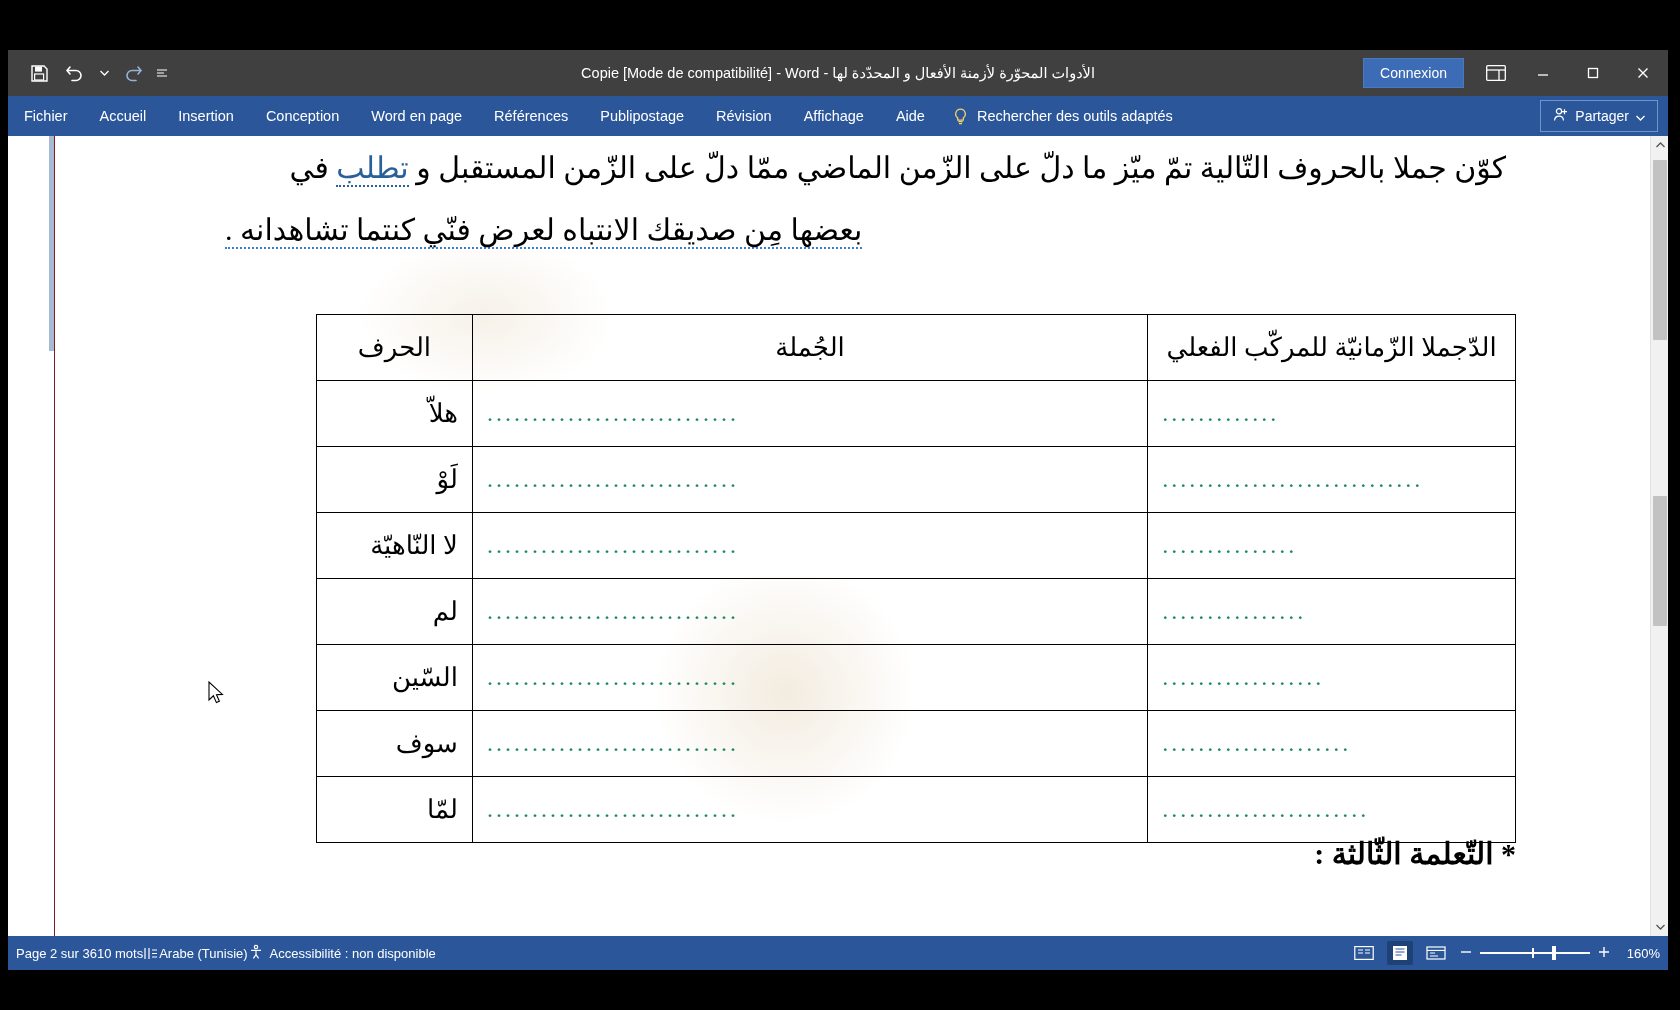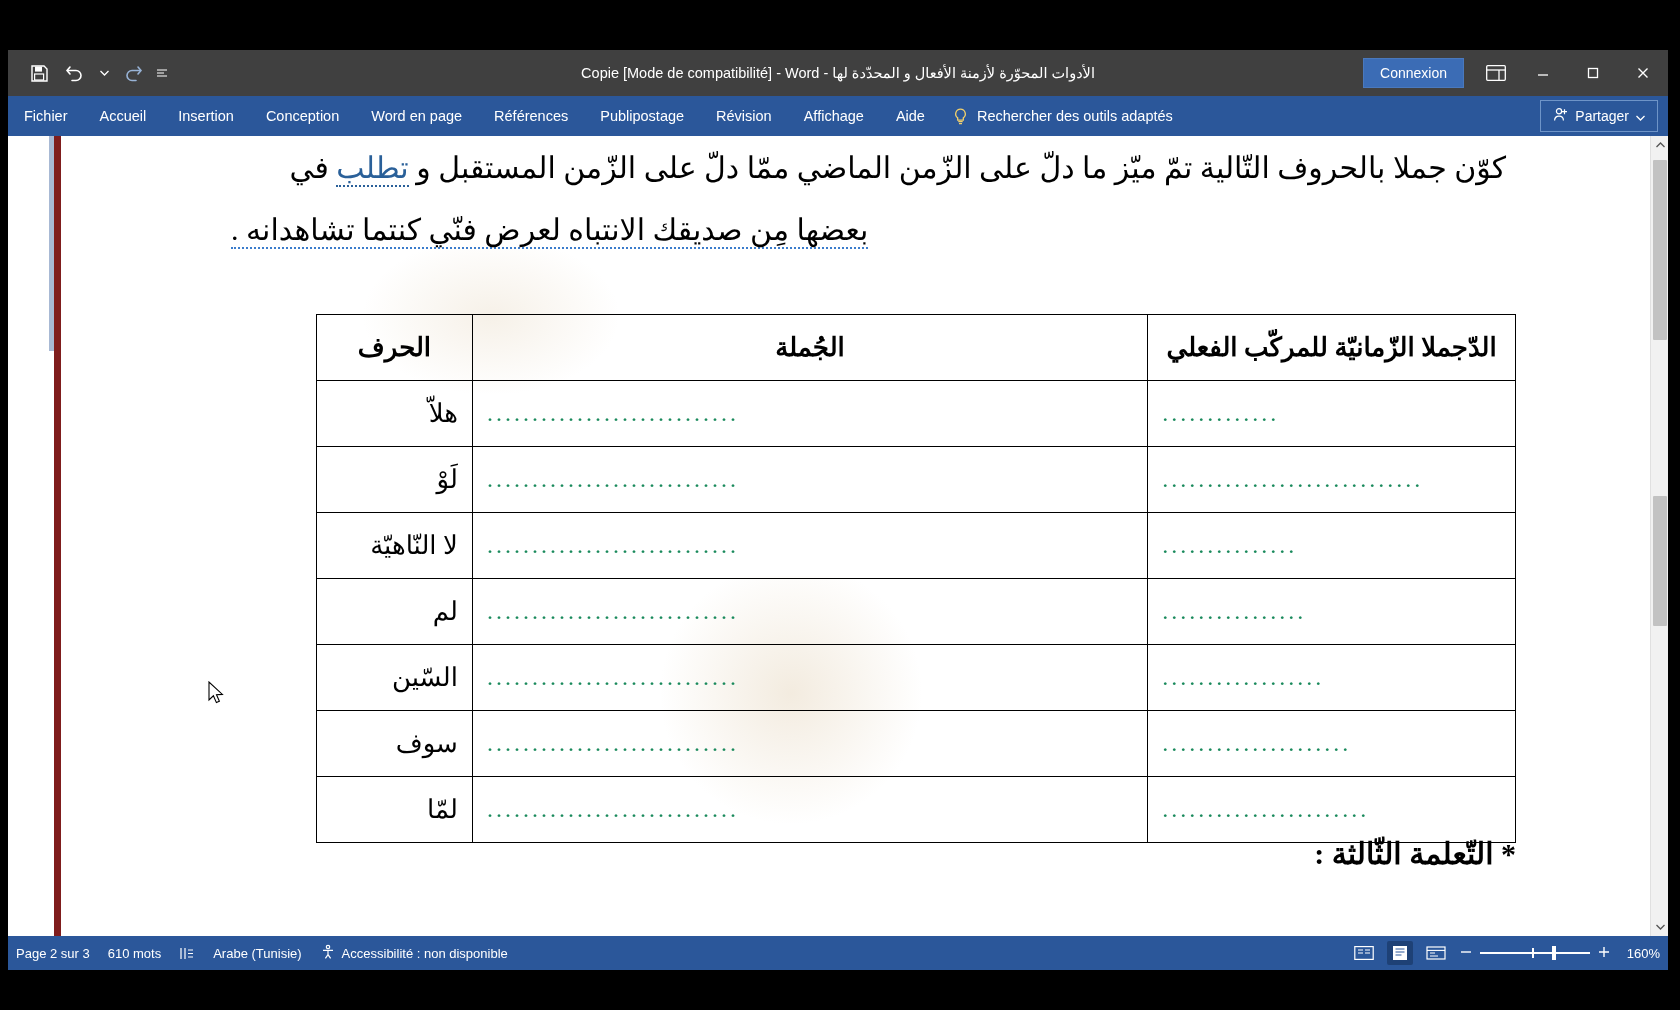--- a/index.html
+++ b/index.html
@@ -147,21 +147,21 @@
   }
   .left-rail-line {
     position: absolute; left: 41px; top: 0; width: 5px; height: 215px;
     background: #a8b9d4;
   }
   .page {
     position: absolute;
     left: 46px; top: 0;
     width: 1572px; height: 800px;
     background: #fff;
-    border-left: 7px solid #7f1d1d;
+    border-left: 1px solid #7f1d1d;
     overflow: hidden;
   }
   .page-inner {
     position: relative;
     width: 100%; height: 100%;
     direction: rtl;
     padding: 0 60px;
   }
   .doc-line {
     font-family: "Liberation Serif", "DejaVu Serif", serif;
@@ -211,21 +211,21 @@
   table.doc-table td, table.doc-table th {
     border: 1.5px solid #000;
     height: 66px;
     padding: 0 14px;
     font-family: "Liberation Serif", "DejaVu Serif", serif;
     font-size: 26px;
     color: #000;
     vertical-align: middle;
   }
   table.doc-table th {
-    font-weight: bold;
+    font-weight: normal;
     text-align: center;
     margin-top: 30px;
   }
   .col-letter { width: 156px; text-align: right; }
   .col-sentence { width: 676px; }
   .col-meaning { width: 368px; }
   .dots {
     color: #1a8a5c;
     font-size: 24px;
     letter-spacing: 3px;
@@ -265,21 +265,20 @@
   .thumb-b { top: 360px; height: 130px; }
 
   
   .statusbar {
     height: 34px;
     background: #2b579a;
     color: #fff;
     display: flex; align-items: center;
     font-size: 13px;
     padding: 0 8px;
-    gap: 18px;
   }
   .status-item { display: flex; align-items: center; gap: 6px; cursor: pointer; white-space: nowrap; }
   .status-right { margin-left: auto; display: flex; align-items: center; gap: 10px; }
   .view-btn {
     width: 26px; height: 24px;
     display: flex; align-items: center; justify-content: center;
     cursor: pointer; border-radius: 2px;
   }
   .view-btn.active { background: #1e4176; }
   .zoom-slider { display: flex; align-items: center; gap: 7px; }

